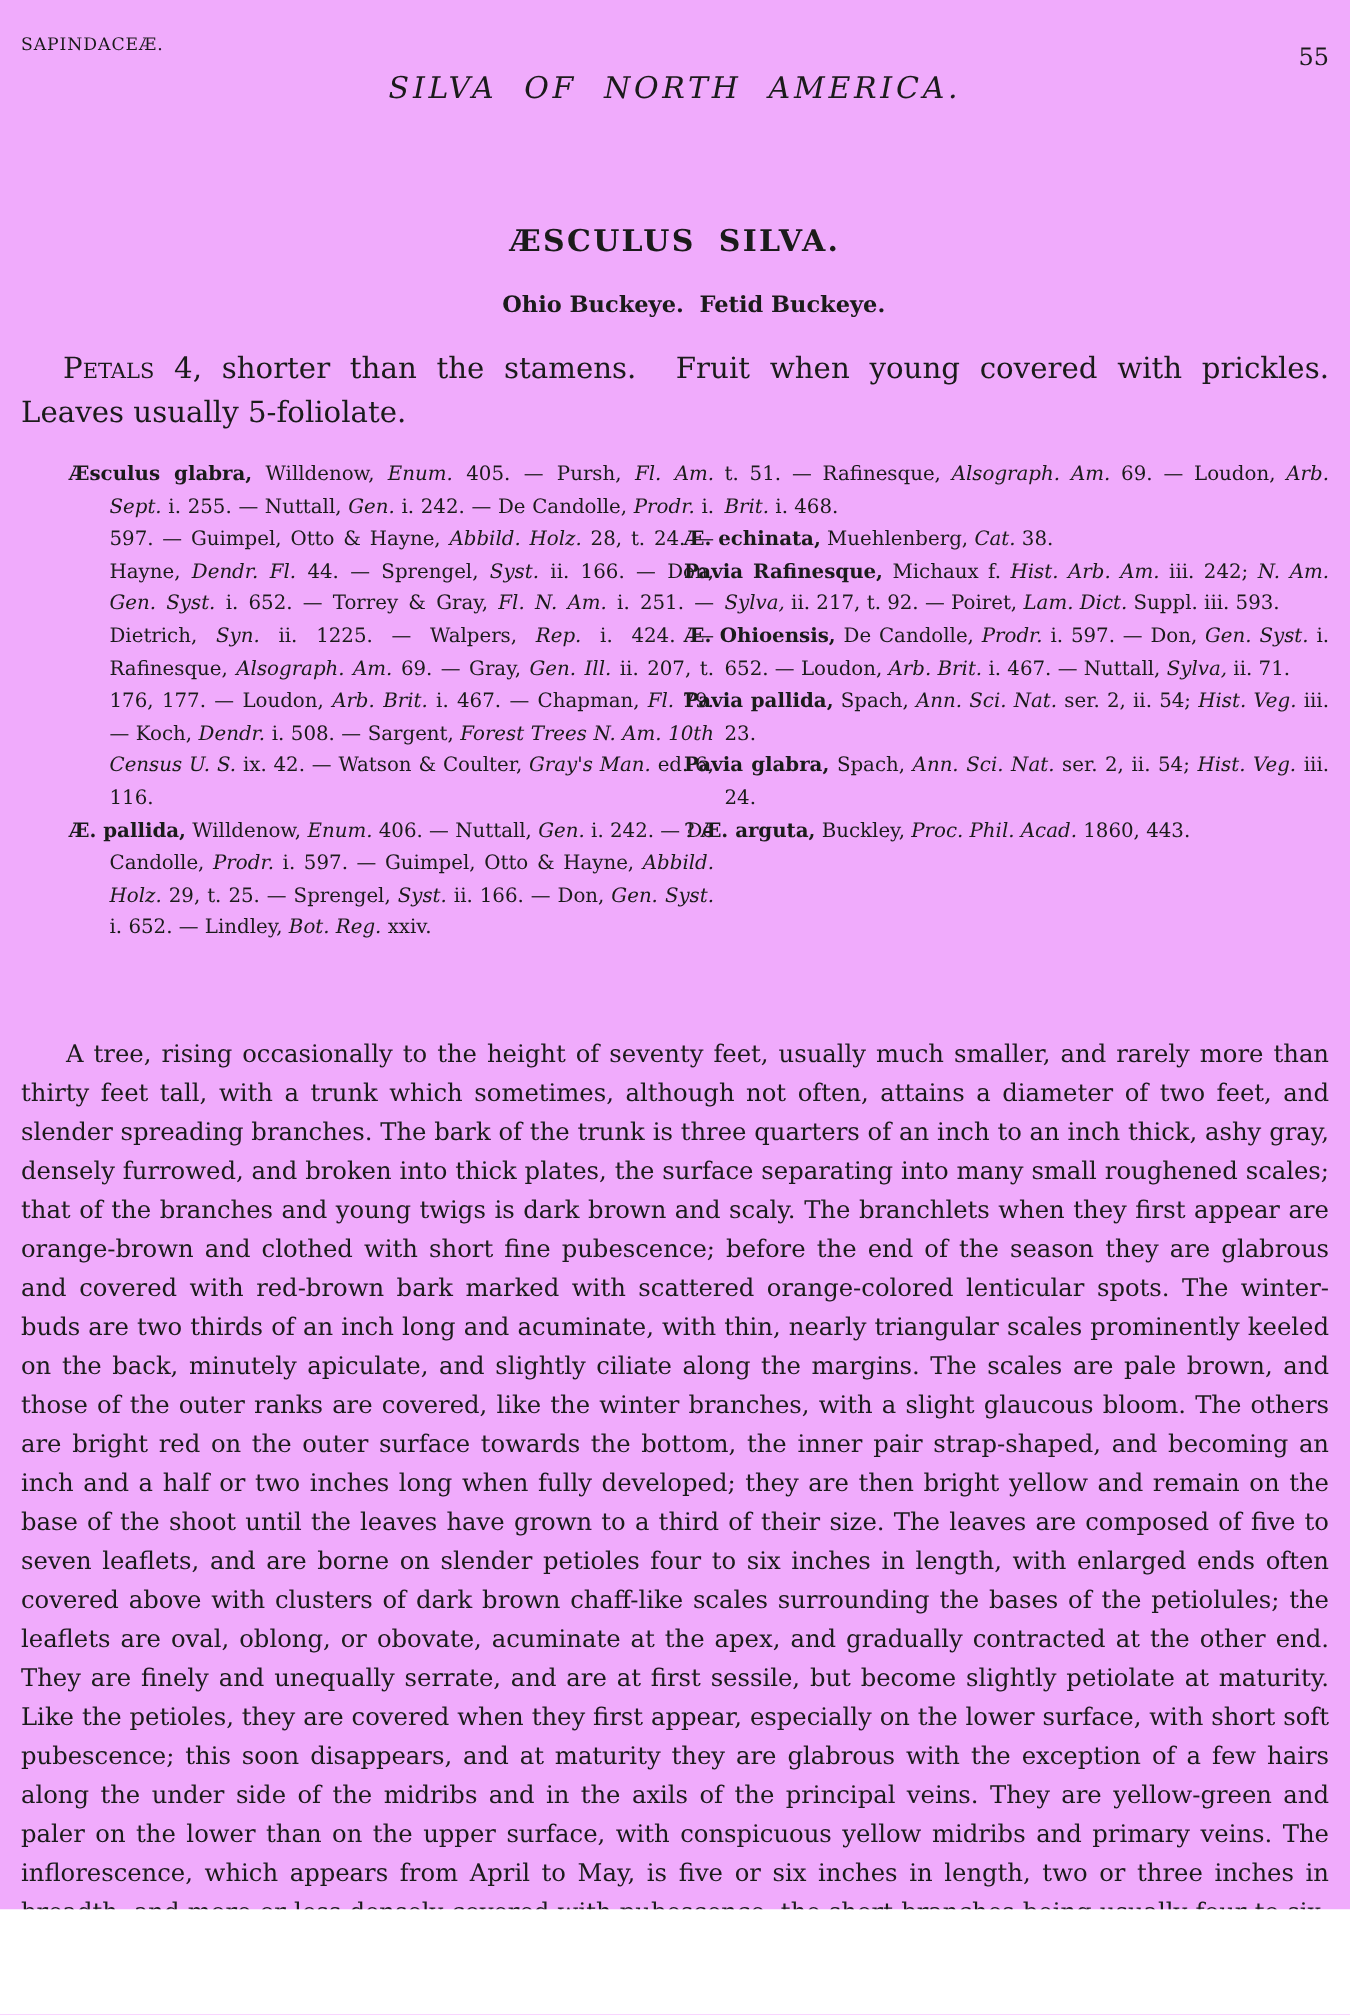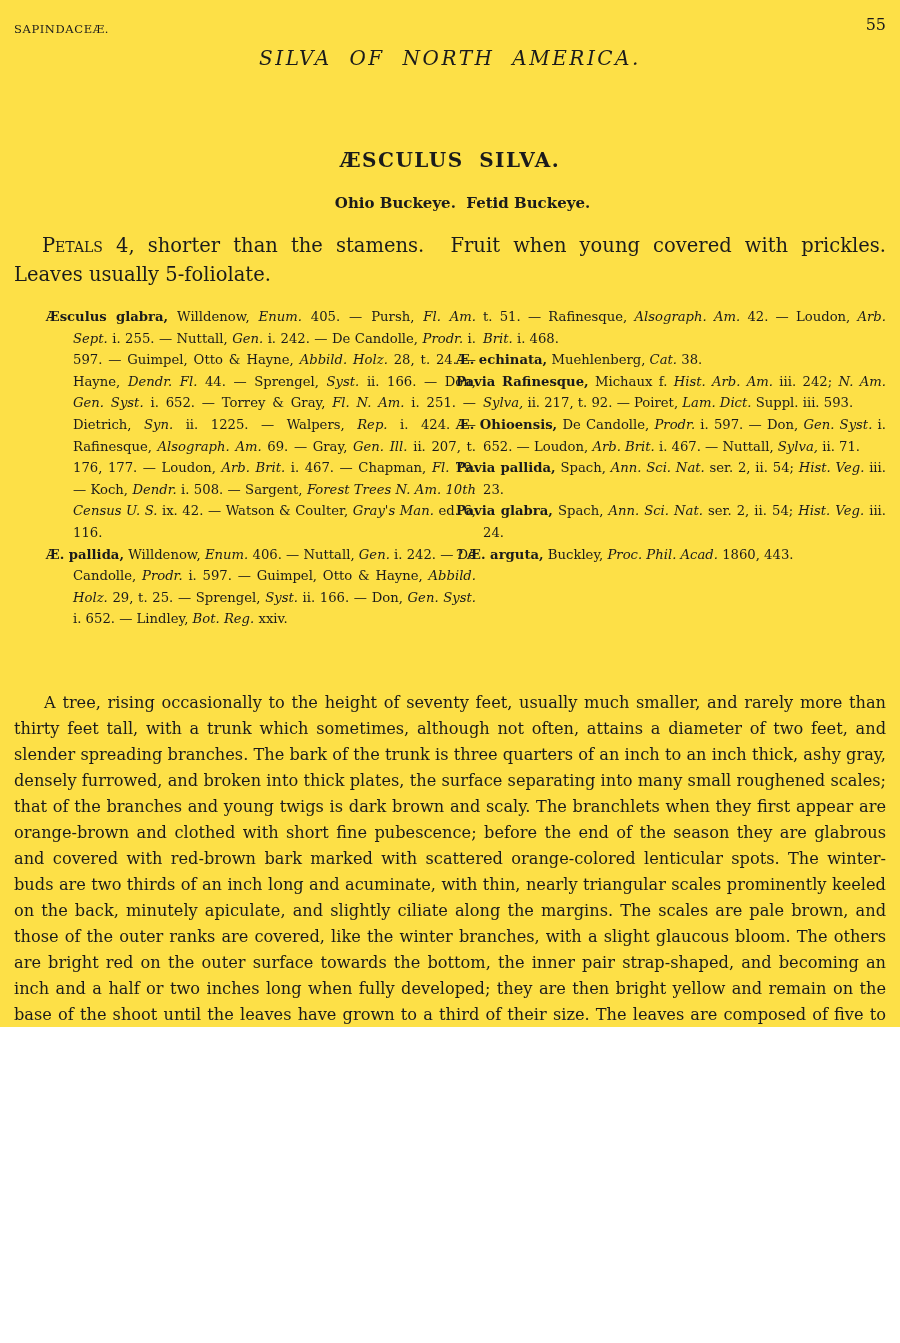--- a/index.html
+++ b/index.html
@@ -1,39 +1,39 @@
 <!DOCTYPE html>
 <html><head>
 <meta charset="utf-8">
 <style>
   * { box-sizing: border-box; }
   html, body { margin: 0; padding: 0; background: #ffffff; }
   .page {
     position: relative;
     width: 900px;
-    height: 1027px;
+    height: 1273px;
     margin: 0 auto;
-    background: #fde047;
+    background: #f0abfc;
     overflow: hidden;
     color: #1b1b1b;
     font-family: "DejaVu Serif", "Liberation Serif", serif;
   }
 
   
   .header { position: absolute; top: 14px; left: 14px; right: 14px; height: 26px; }
   .header-section {
     position: absolute; left: 0; top: 8px;
     font-size: 11.5px; letter-spacing: 0.6px;
   }
   .header-title {
     position: absolute; left: 0; right: 0; top: 0;
     text-align: center; font-style: italic;
     font-size: 20px; letter-spacing: 2.5px; word-spacing: 9px; margin-top: 32px;
   }
-  .header-page { position: absolute; right: 0; top: 1px; font-size: 16px; text-align: right; }
+  .header-page { position: absolute; right: 0; top: 14px; font-size: 16px; text-align: right; }
 
   
   .species-title {
     position: absolute; top: 148px; left: 0; right: 0;
     text-align: center; font-weight: bold;
     font-size: 20px; letter-spacing: 1.5px; word-spacing: 7px;
   }
   .common-names {
     position: absolute; top: 194px; left: 15px; right: 0;
     text-align: center; font-weight: bold; font-size: 15px; padding-left: 10px;
@@ -90,21 +90,21 @@
     </div>
     <div class="diagnosis-line2">Leaves usually 5-foliolate.</div>
   </div>
 
   <div class="synonymy">
     <div class="syn-col syn-col-left" id="syn-left">
         <p class="cite"><span class="sg-b">Æsculus glabra,</span><span class="sg-r"> Willdenow, </span><span class="sg-i">Enum.</span><span class="sg-r"> 405. — Pursh, </span><span class="sg-i">Fl. Am. Sept.</span><span class="sg-r"> i. 255. — Nuttall, </span><span class="sg-i">Gen.</span><span class="sg-r"> i. 242. — De Candolle, </span><span class="sg-i">Prodr.</span><span class="sg-r"> i. 597. — Guimpel, Otto &amp; Hayne, </span><span class="sg-i">Abbild. Holz.</span><span class="sg-r"> 28, t. 24. — Hayne, </span><span class="sg-i">Dendr. Fl.</span><span class="sg-r"> 44. — Sprengel, </span><span class="sg-i">Syst.</span><span class="sg-r"> ii. 166. — Don, </span><span class="sg-i">Gen. Syst.</span><span class="sg-r"> i. 652. — Torrey &amp; Gray, </span><span class="sg-i">Fl. N. Am.</span><span class="sg-r"> i. 251. — Dietrich, </span><span class="sg-i">Syn.</span><span class="sg-r"> ii. 1225. — Walpers, </span><span class="sg-i">Rep.</span><span class="sg-r"> i. 424. — Rafinesque, </span><span class="sg-i">Alsograph. Am.</span><span class="sg-r"> 69. — Gray, </span><span class="sg-i">Gen. Ill.</span><span class="sg-r"> ii. 207, t. 176, 177. — Loudon, </span><span class="sg-i">Arb. Brit.</span><span class="sg-r"> i. 467. — Chapman, </span><span class="sg-i">Fl.</span><span class="sg-r"> 79. — Koch, </span><span class="sg-i">Dendr.</span><span class="sg-r"> i. 508. — Sargent, </span><span class="sg-i">Forest Trees N. Am. 10th Census U. S.</span><span class="sg-r"> ix. 42. — Watson &amp; Coulter, </span><span class="sg-i">Gray's Man.</span><span class="sg-r"> ed. 6, 116.</span></p>
         <p class="cite"><span class="sg-b">Æ. pallida,</span><span class="sg-r"> Willdenow, </span><span class="sg-i">Enum.</span><span class="sg-r"> 406. — Nuttall, </span><span class="sg-i">Gen.</span><span class="sg-r"> i. 242. — De Candolle, </span><span class="sg-i">Prodr.</span><span class="sg-r"> i. 597. — Guimpel, Otto &amp; Hayne, </span><span class="sg-i">Abbild. Holz.</span><span class="sg-r"> 29, t. 25. — Sprengel, </span><span class="sg-i">Syst.</span><span class="sg-r"> ii. 166. — Don, </span><span class="sg-i">Gen. Syst.</span><span class="sg-r"> i. 652. — Lindley, </span><span class="sg-i">Bot. Reg.</span><span class="sg-r"> xxiv.</span></p>
       </div>
     <div class="syn-col syn-col-right" id="syn-right">
-        <p class="cite cont"><span class="sg-r">t. 51. — Rafinesque, </span><span class="sg-i">Alsograph. Am.</span><span class="sg-r"> 42. — Loudon, </span><span class="sg-i">Arb. Brit.</span><span class="sg-r"> i. 468.</span></p>
+        <p class="cite cont"><span class="sg-r">t. 51. — Rafinesque, </span><span class="sg-i">Alsograph. Am.</span><span class="sg-r"> 69. — Loudon, </span><span class="sg-i">Arb. Brit.</span><span class="sg-r"> i. 468.</span></p>
         <p class="cite"><span class="sg-b">Æ. echinata,</span><span class="sg-r"> Muehlenberg, </span><span class="sg-i">Cat.</span><span class="sg-r"> 38.</span></p>
         <p class="cite"><span class="sg-b">Pavia Rafinesque,</span><span class="sg-r"> Michaux f. </span><span class="sg-i">Hist. Arb. Am.</span><span class="sg-r"> iii. 242; </span><span class="sg-i">N. Am. Sylva,</span><span class="sg-r"> ii. 217, t. 92. — Poiret, </span><span class="sg-i">Lam. Dict.</span><span class="sg-r"> Suppl. iii. 593.</span></p>
         <p class="cite"><span class="sg-b">Æ. Ohioensis,</span><span class="sg-r"> De Candolle, </span><span class="sg-i">Prodr.</span><span class="sg-r"> i. 597. — Don, </span><span class="sg-i">Gen. Syst.</span><span class="sg-r"> i. 652. — Loudon, </span><span class="sg-i">Arb. Brit.</span><span class="sg-r"> i. 467. — Nuttall, </span><span class="sg-i">Sylva,</span><span class="sg-r"> ii. 71.</span></p>
         <p class="cite"><span class="sg-b">Pavia pallida,</span><span class="sg-r"> Spach, </span><span class="sg-i">Ann. Sci. Nat.</span><span class="sg-r"> ser. 2, ii. 54; </span><span class="sg-i">Hist. Veg.</span><span class="sg-r"> iii. 23.</span></p>
         <p class="cite"><span class="sg-b">Pavia glabra,</span><span class="sg-r"> Spach, </span><span class="sg-i">Ann. Sci. Nat.</span><span class="sg-r"> ser. 2, ii. 54; </span><span class="sg-i">Hist. Veg.</span><span class="sg-r"> iii. 24.</span></p>
         <p class="cite"><span class="sg-r">? </span><span class="sg-b">Æ. arguta,</span><span class="sg-r"> Buckley, </span><span class="sg-i">Proc. Phil. Acad.</span><span class="sg-r"> 1860, 443.</span></p>
       </div>
   </div>
 
   <div class="body-text">A tree, rising occasionally to the height of seventy feet, usually much smaller, and rarely more than thirty feet tall, with a trunk which sometimes, although not often, attains a diameter of two feet, and slender spreading branches.  The bark of the trunk is three quarters of an inch to an inch thick, ashy gray, densely furrowed, and broken into thick plates, the surface separating into many small roughened scales; that of the branches and young twigs is dark brown and scaly.  The branchlets when they first appear are orange-brown and clothed with short fine pubescence; before the end of the season they are glabrous and covered with red-brown bark marked with scattered orange-colored lenticular spots. The winter-buds are two thirds of an inch long and acuminate, with thin, nearly triangular scales prominently keeled on the back, minutely apiculate, and slightly ciliate along the margins.  The scales are pale brown, and those of the outer ranks are covered, like the winter branches, with a slight glaucous bloom.  The others are bright red on the outer surface towards the bottom, the inner pair strap-shaped, and becoming an inch and a half or two inches long when fully developed; they are then bright yellow and remain on the base of the shoot until the leaves have grown to a third of their size.  The leaves are composed of five to seven leaflets, and are borne on slender petioles four to six inches in length, with enlarged ends often covered above with clusters of dark brown chaff-like scales surrounding the bases of the petiolules; the leaflets are oval, oblong, or obovate, acuminate at the apex, and gradually contracted at the other end.  They are finely and unequally serrate, and are at first sessile, but become slightly petiolate at maturity.  Like the petioles, they are covered when they first appear, especially on the lower surface, with short soft pubescence; this soon disappears, and at maturity they are glabrous with the exception of a few hairs along the under side of the midribs and in the axils of the principal veins.  They are yellow-green and paler on the lower than on the upper surface, with conspicuous yellow midribs and primary veins.  The inflorescence, which appears from April to May, is five or six inches in length, two or three inches in breadth, and more or less densely covered with pubescence, the short branches being usually four to six-flowered.  The pale yellow-green flowers are mostly unilateral,</div>

